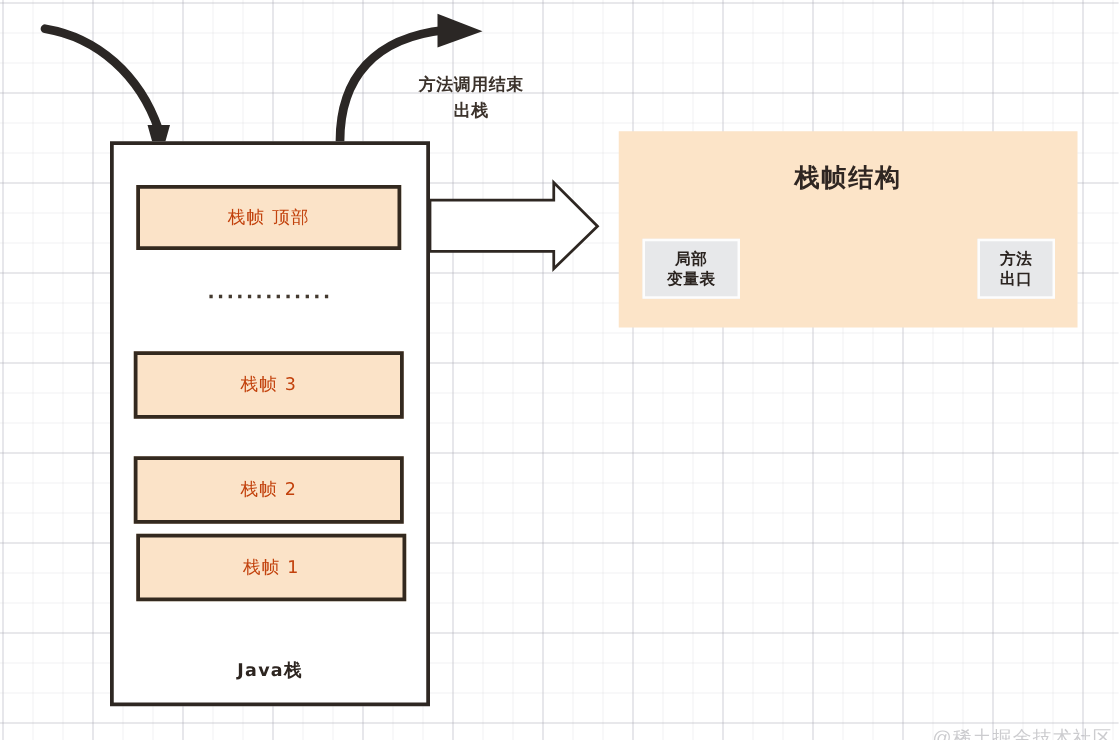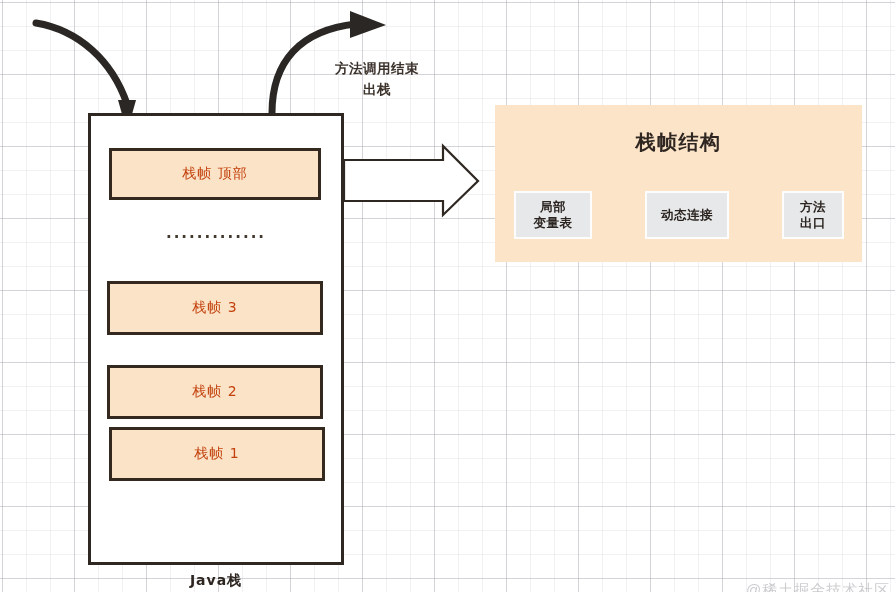--- a/index.html
+++ b/index.html
@@ -74,21 +74,20 @@
 
   #java-stack-label {
     left: 88px;
     top: 528px;
     width: 256px;
     text-align: center;
     color: #2d2520;
     font-size: 14px;
     font-weight: bold;
     letter-spacing: 1px;
-    margin-top: 44px;
   }
 
   
   .annot {
     color: #3b322b;
     font-size: 13.5px;
     font-weight: bold;
     line-height: 21px;
     text-align: center;
     letter-spacing: 0.5px;
@@ -208,21 +207,20 @@
   <div class="abs frame-box" id="frame-1">栈帧 1</div>
 
   <div class="abs" id="java-stack-label">Java栈</div>
 
   <div class="abs" id="frame-structure-panel">
     <div id="panel-title">栈帧结构</div>
 
     <div id="panel-parts">
       <div class="part-box" id="part-local">局部
 变量表</div>
-      <div class="part-box" id="part-dynlink">动态连接</div>
       <div class="part-box" id="part-exit">方法
 出口</div>
     </div>
   </div>
 
   <div class="abs" id="watermark">@稀土掘金技术社区</div>
 
 </div>
 
 </body></html>

